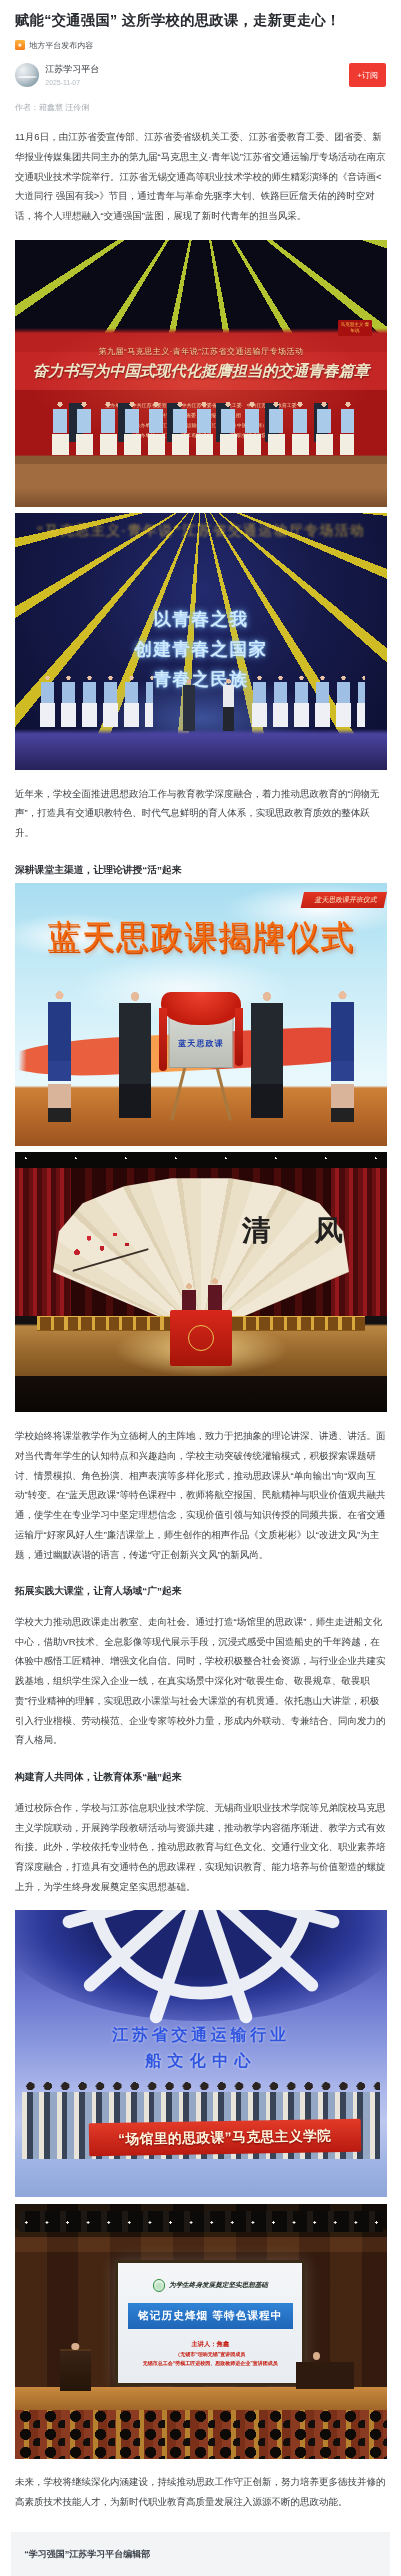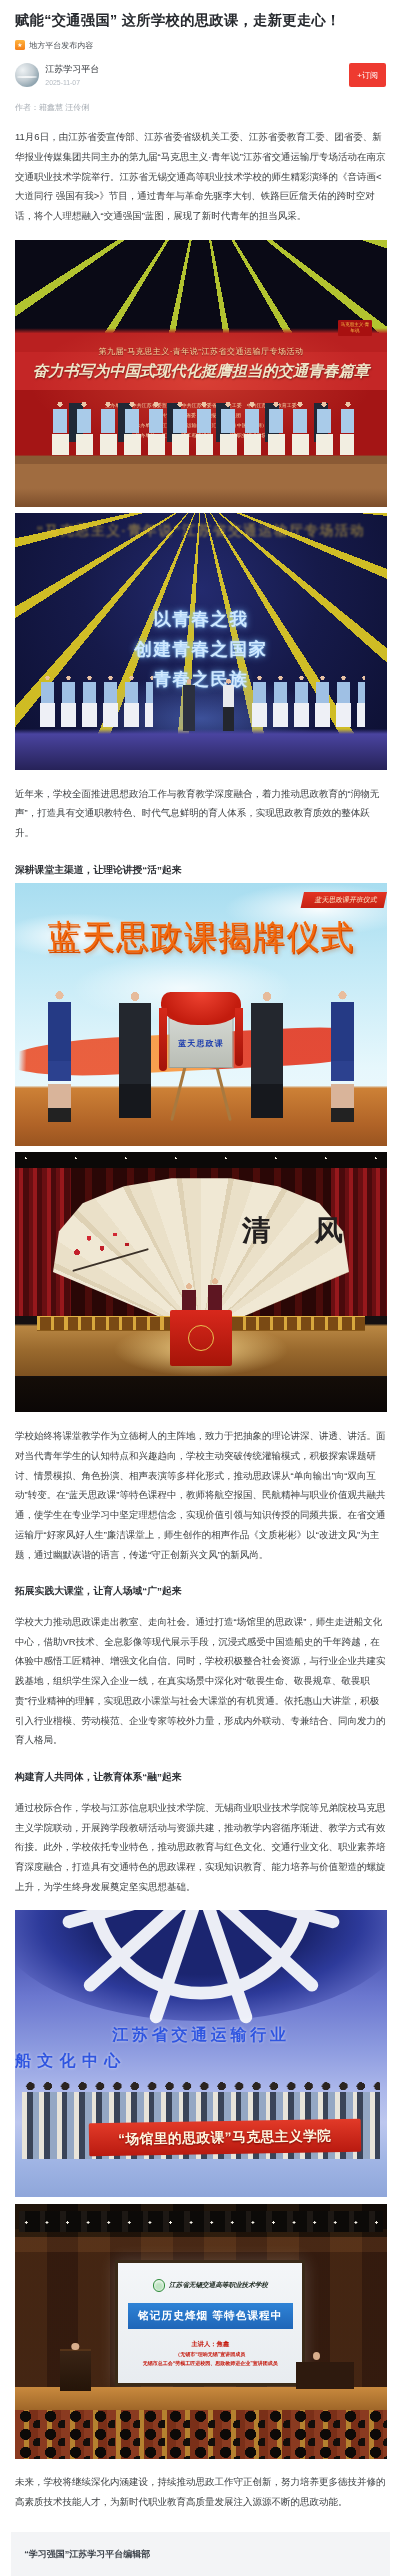--- a/index.html
+++ b/index.html
@@ -125,21 +125,21 @@
   .f4-table::after{content:"";position:absolute;left:50%;top:50%;width:24px;height:24px;transform:translate(-50%,-50%);
     border:1.6px solid #e8c050;border-radius:50%;}
 
   
   .f5{height:287px;background:
     linear-gradient(180deg,#333a8c 0%,#4a55b2 14%,#6b77cf 30%,#8c9adf 48%,#aab6ea 62%,#bdc7ef 74%,#9fb4e4 88%,#8fa6da 100%);}
   .f5-dome{top:-90px;left:50%;transform:translateX(-50%);width:412px;height:201px;border-radius:50%;
     background:radial-gradient(ellipse at center,#1b2570 0 38%,#2d3a9a 55%,#5560bb 71%,rgba(0,0,0,0) 73%);}
   .f5-wheel{top:-4.2px;left:50%;transform:translateX(-50%);width:296px;height:132px;}
   .f5-wall1{top:40%;left:0;width:100%;text-align:center;color:#2f55e0;font-weight:700;font-size:16px;letter-spacing:3.7px;text-shadow:0 0 3.2px rgba(255,255,255,.6);}
-  .f5-wall2{top:49%;left:0;width:100%;text-align:left;color:#2f55e0;font-weight:700;font-size:16px;letter-spacing:6.3px;text-shadow:0 0 3.2px rgba(255,255,255,.6);}
+  .f5-wall2{top:49%;left:0;width:100%;text-align:center;color:#2f55e0;font-weight:700;font-size:16px;letter-spacing:6.3px;text-shadow:0 0 3.2px rgba(255,255,255,.6);}
   .f5-crowd{left:2%;right:2%;top:59%;height:30%;background:
      radial-gradient(circle 4.8px at 8.4px 6.3px,#2b2420 85%,rgba(0,0,0,0) 87%) 0 0/17.4px 100% repeat-x,
      repeating-linear-gradient(90deg,#e8e4da 0 4.8px,#3a4458 4.8px 10.6px,#94a7c4 10.6px 17.4px) 0 12.7px/100% 78% no-repeat;}
   .f5-banner{left:20%;right:7%;top:73.5%;height:33px;z-index:1;transform:rotate(-1deg);border-radius:1.6px;
     background:linear-gradient(#e23a28,#b91a10);display:flex;align-items:center;justify-content:center;
     color:#fff7e0;font-weight:700;font-size:13.7px;letter-spacing:0.5px;text-shadow:0 1.1px 1.6px #7a0a04;white-space:nowrap;}
 
   
   .f6{height:255px;background:
     repeating-linear-gradient(90deg,rgba(150,90,40,.18) 0 32px,rgba(60,30,15,.18) 32px 63px),
@@ -288,21 +288,21 @@
       <div class="f5-banner">“场馆里的思政课”马克思主义学院</div>
     </div>
   </figure>
 
   <figure class="fig">
     <div class="ph f6">
       <div class="f6-rig"></div>
       <div class="f6-screen">
         <div class="f6-srow">
           <span class="f6-logo"></span>
-          <span class="f6-school">江苏省无锡交通高等职业技术学校</span>
+          <span class="f6-school">为学生终身发展奠定坚实思想基础</span>
         </div>
         <div class="f6-band">铭记历史烽烟  等特色课程中</div>
         <div class="f6-red">
           <div class="r1">主讲人：焦鑫</div>
           <div class="r2">（无锡市“理响无锡”宣讲团成员</div>
           <div class="r3">无锡市总工会“劳模工匠进校园、思政教师进企业”宣讲团成员</div>
         </div>
       </div>
       <div class="f6-floor"></div>
       <div class="f6-podium"></div>

